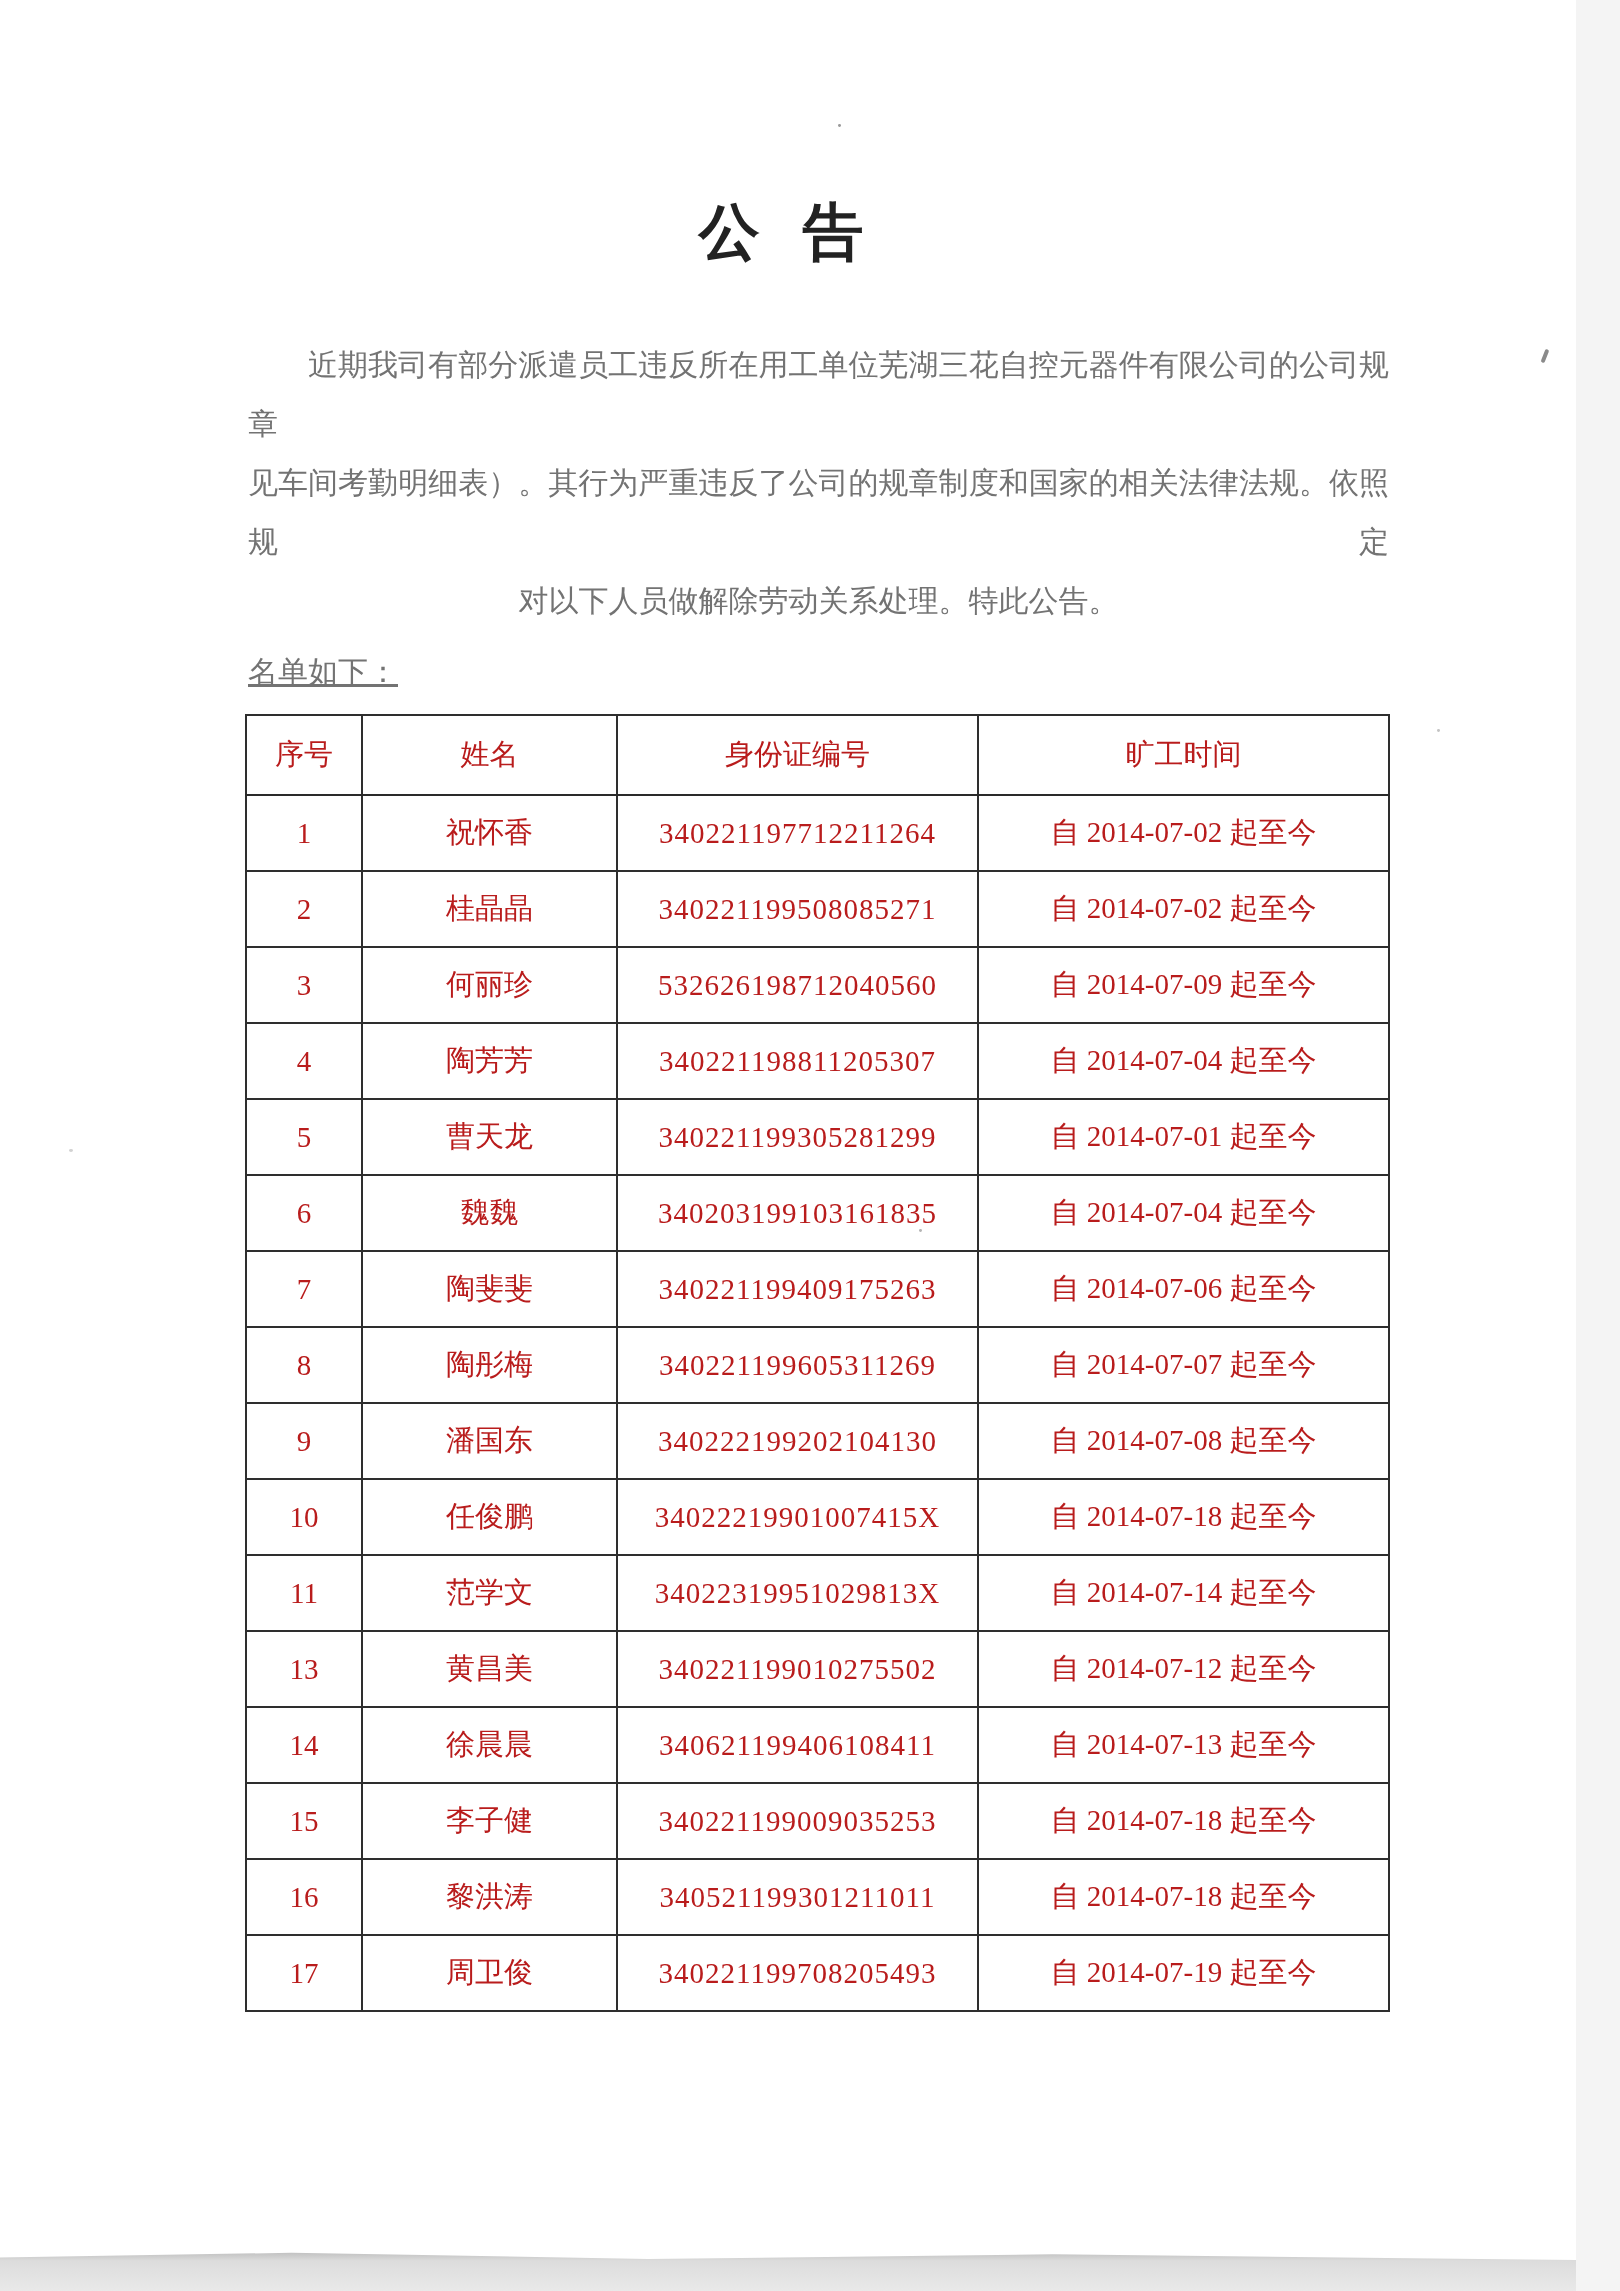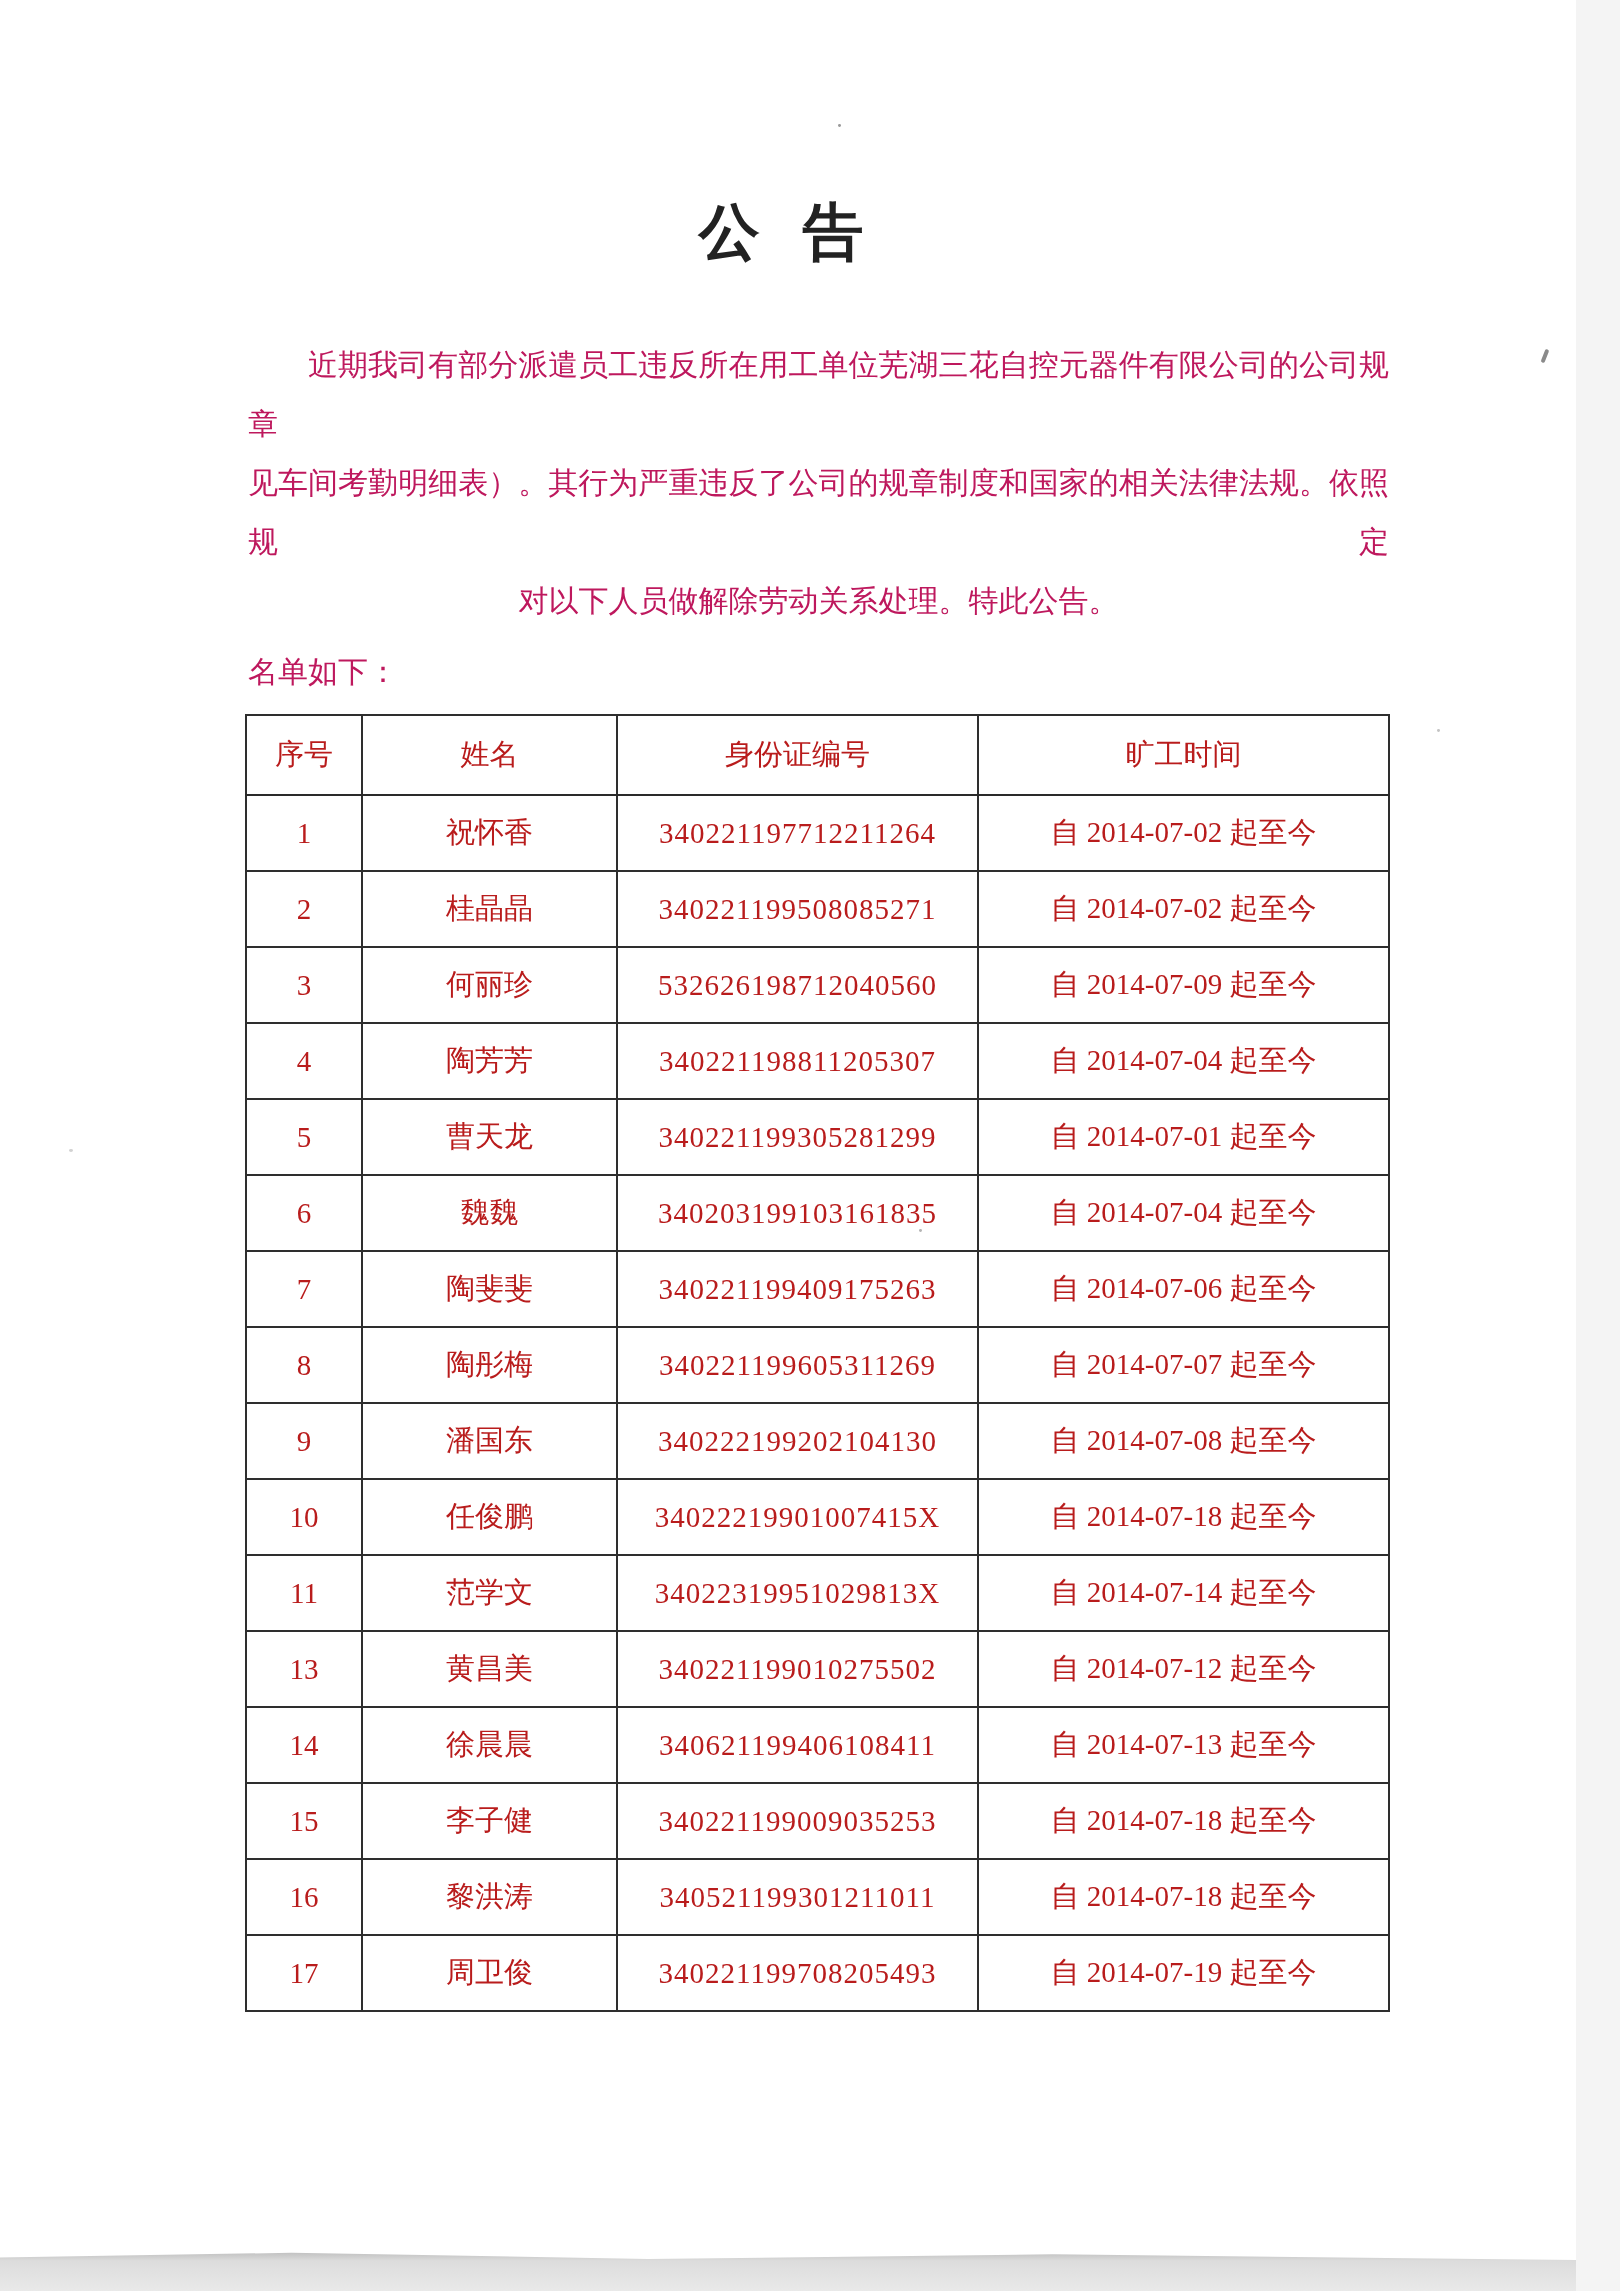--- a/index.html
+++ b/index.html
@@ -24,38 +24,39 @@
     font-weight:bold;
     letter-spacing:13.7px;
     color:#222;
   }
   
   .doc-body{
     position:absolute;
     left:248px;top:335px;
     width:1141px;
     font-size:30px;
-    color:#be185d;
+    color:#737373;
   }
   .para-line{
     line-height:59px;
     white-space:normal;
     text-align:center;
   }
   .para-line.fill{
     text-align:justify;
     text-align-last:justify;
   }
   .para-line.indent{
     text-indent:2em;
   }
   .list-intro{
     margin-top:13.7px;
     line-height:55px;
     font-size:30px;
+    text-decoration:underline;
   }
   
   table.roster{
     position:absolute;
     left:245px;top:714px;
     width:1142px;
     border-collapse:collapse;
     table-layout:fixed;
     font-size:29px;
     color:#b91c1c;

